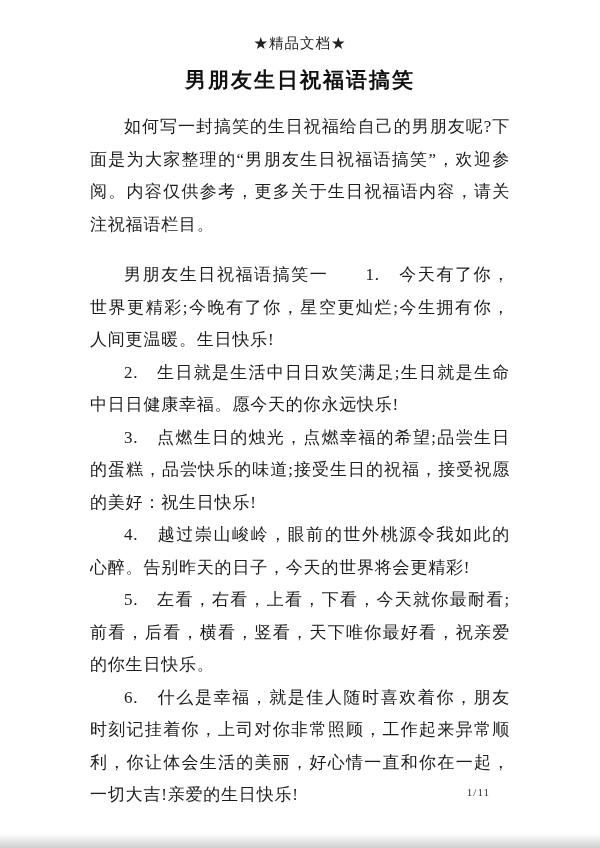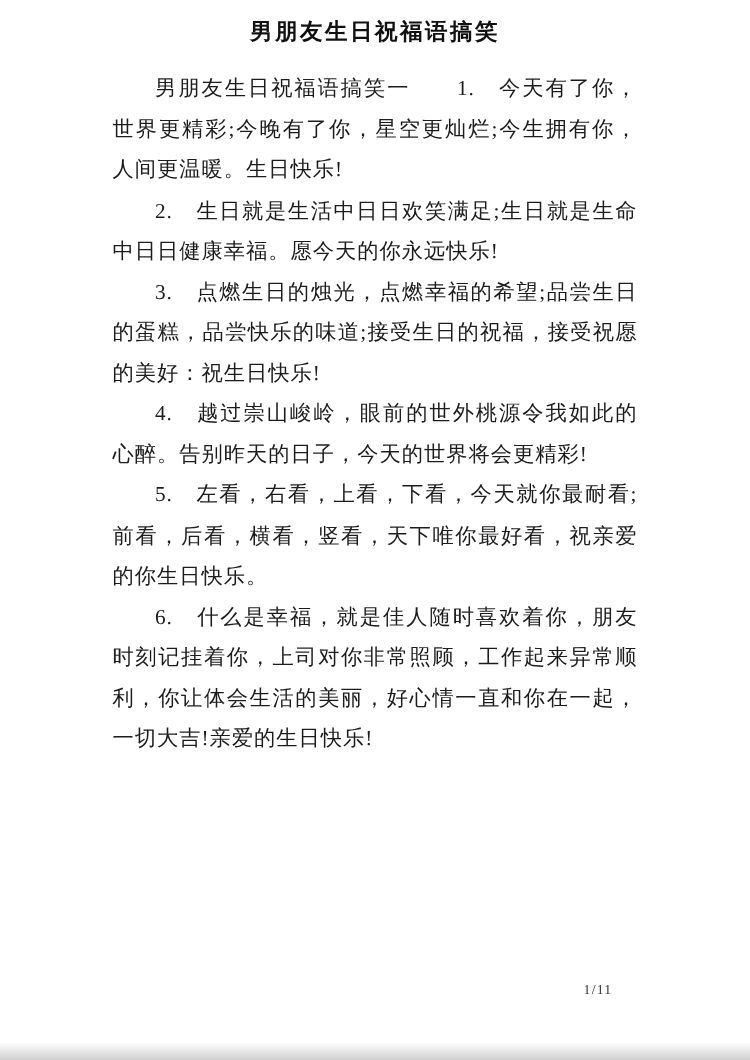--- a/index.html
+++ b/index.html
@@ -20,21 +20,21 @@
   .doc-header {
     padding-top: 34px;
     text-align: center;
     font-size: 14.5px;
     letter-spacing: 1px;
     color: #222222;
   }
   .doc-title {
     margin-top: 13px;
     text-align: center;
-    font-size: 18px;
+    font-size: 21px;
     font-weight: bold;
     letter-spacing: 2px;
     color: #111111;
   }
   .content {
     margin: 17px 90px 0 90px;
     font-size: 17px;
     line-height: 32.5px;
     text-align: justify;
     letter-spacing: 0.8px;
@@ -66,25 +66,27 @@
     height: 14px;
     background: linear-gradient(to bottom, rgba(180,180,180,0) 0%, rgba(150,150,150,0.45) 100%);
     pointer-events: none;
   }
 </style>
 </head>
 <body>
 
 <div class="page">
 
+  <div class="doc-header">★精品文档★</div>
 
   <h1 class="doc-title">男朋友生日祝福语搞笑</h1>
 
   <div class="content">
 
+    <p class="intro-paragraph">如何写一封搞笑的生日祝福给自己的男朋友呢?下面是为大家整理的“男朋友生日祝福语搞笑”，欢迎参阅。内容仅供参考，更多关于生日祝福语内容，请关注祝福语栏目。</p>
 
     <div class="section">
       <p class="body-paragraph">男朋友生日祝福语搞笑一　　1.　今天有了你，世界更精彩;今晚有了你，星空更灿烂;今生拥有你，人间更温暖。生日快乐!</p>
       <p class="body-paragraph">2.　生日就是生活中日日欢笑满足;生日就是生命中日日健康幸福。愿今天的你永远快乐!</p>
       <p class="body-paragraph">3.　点燃生日的烛光，点燃幸福的希望;品尝生日的蛋糕，品尝快乐的味道;接受生日的祝福，接受祝愿的美好：祝生日快乐!</p>
       <p class="body-paragraph">4.　越过崇山峻岭，眼前的世外桃源令我如此的心醉。告别昨天的日子，今天的世界将会更精彩!</p>
       <p class="body-paragraph">5.　左看，右看，上看，下看，今天就你最耐看;前看，后看，横看，竖看，天下唯你最好看，祝亲爱的你生日快乐。</p>
       <p class="body-paragraph">6.　什么是幸福，就是佳人随时喜欢着你，朋友时刻记挂着你，上司对你非常照顾，工作起来异常顺利，你让体会生活的美丽，好心情一直和你在一起，一切大吉!亲爱的生日快乐!</p>
     </div>
 

